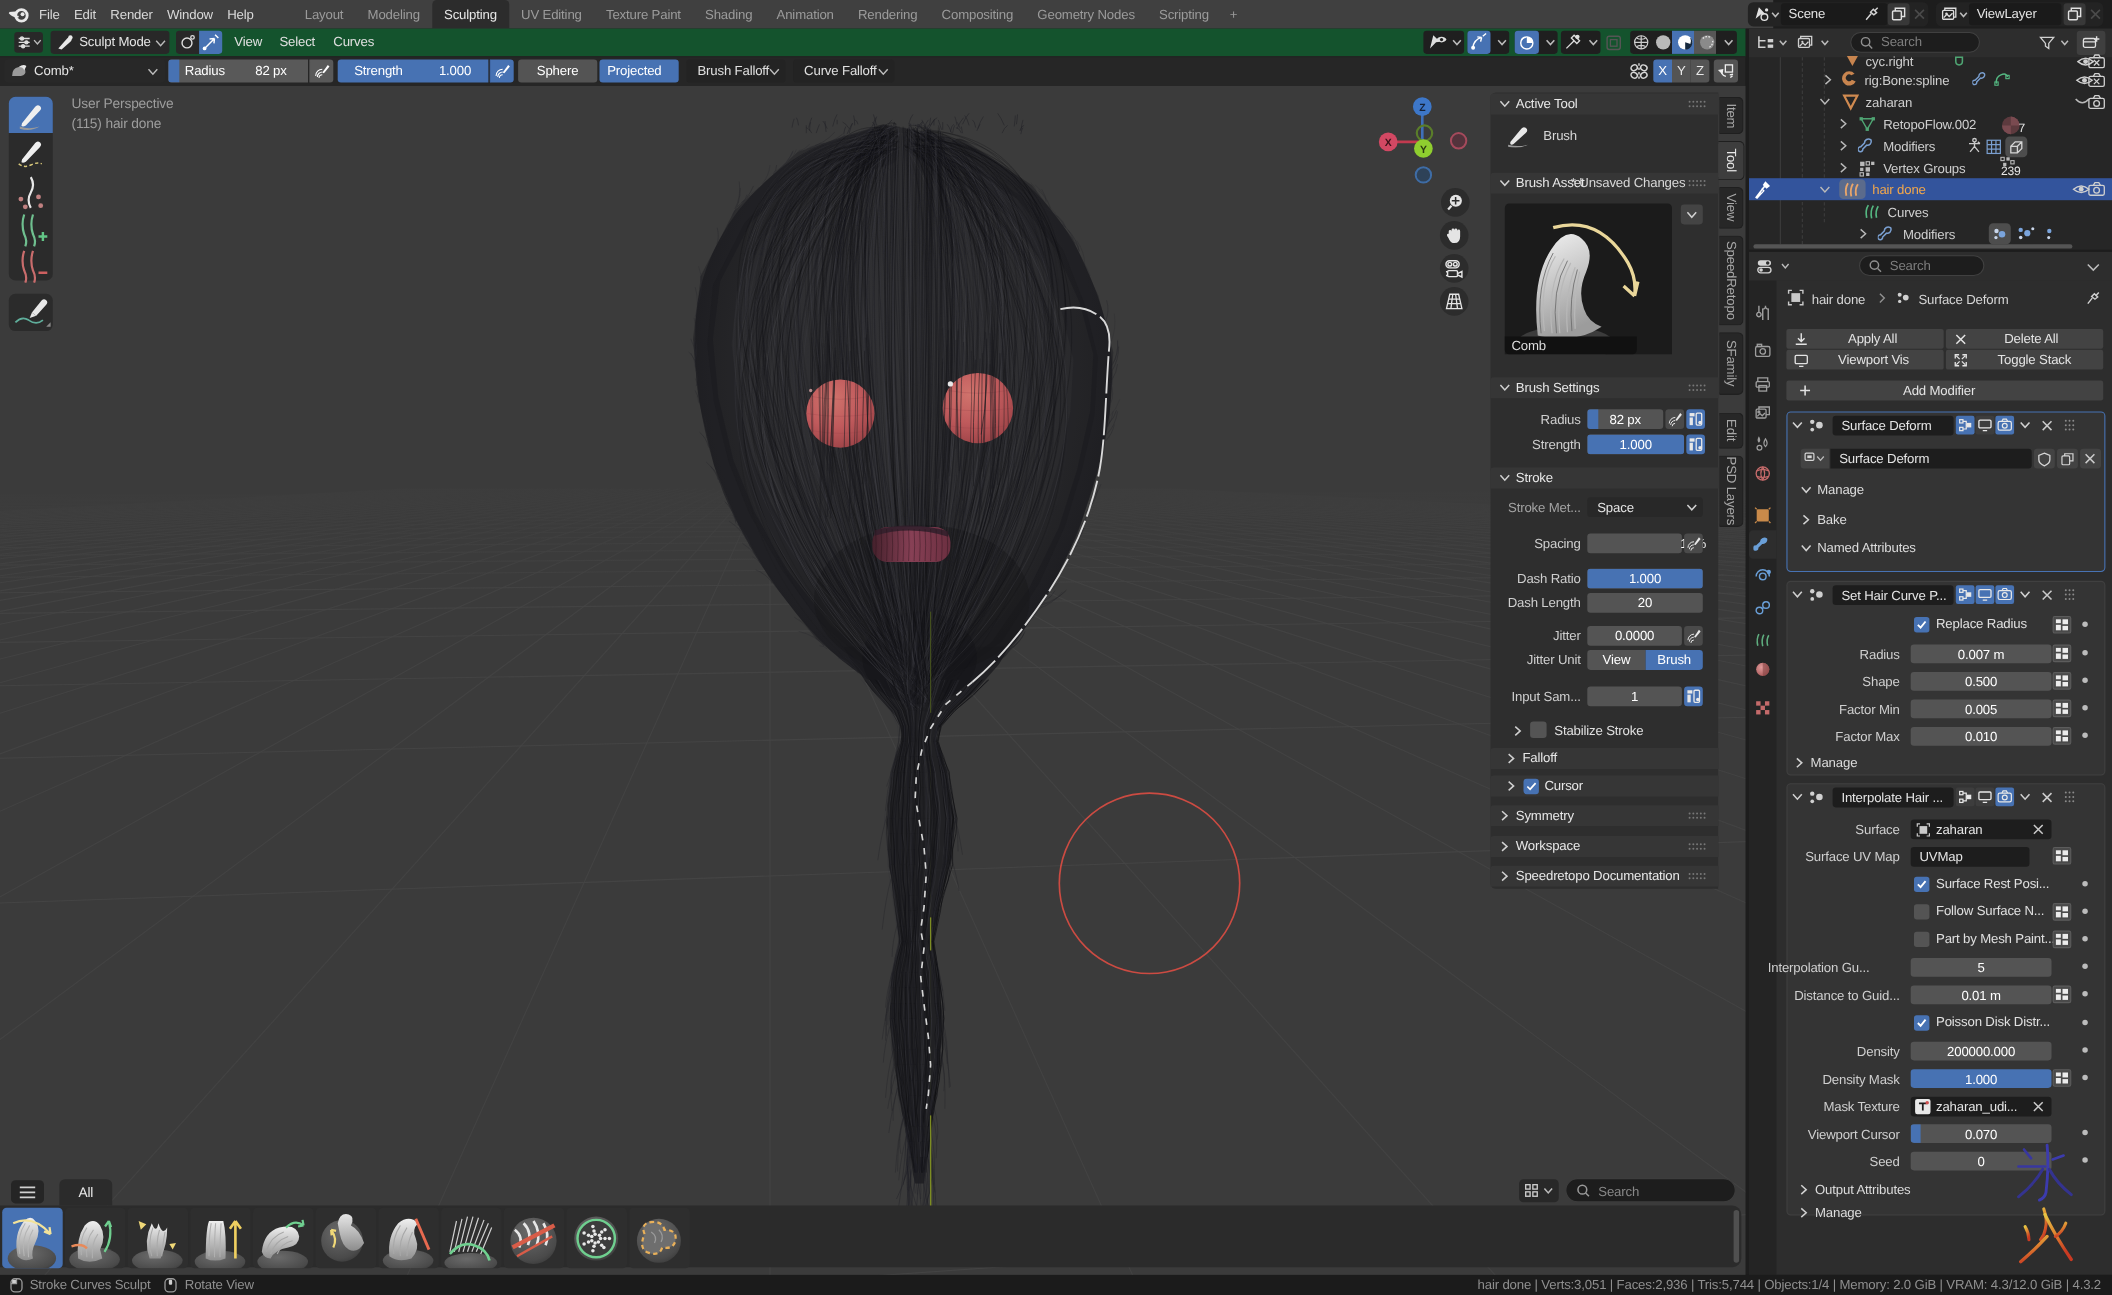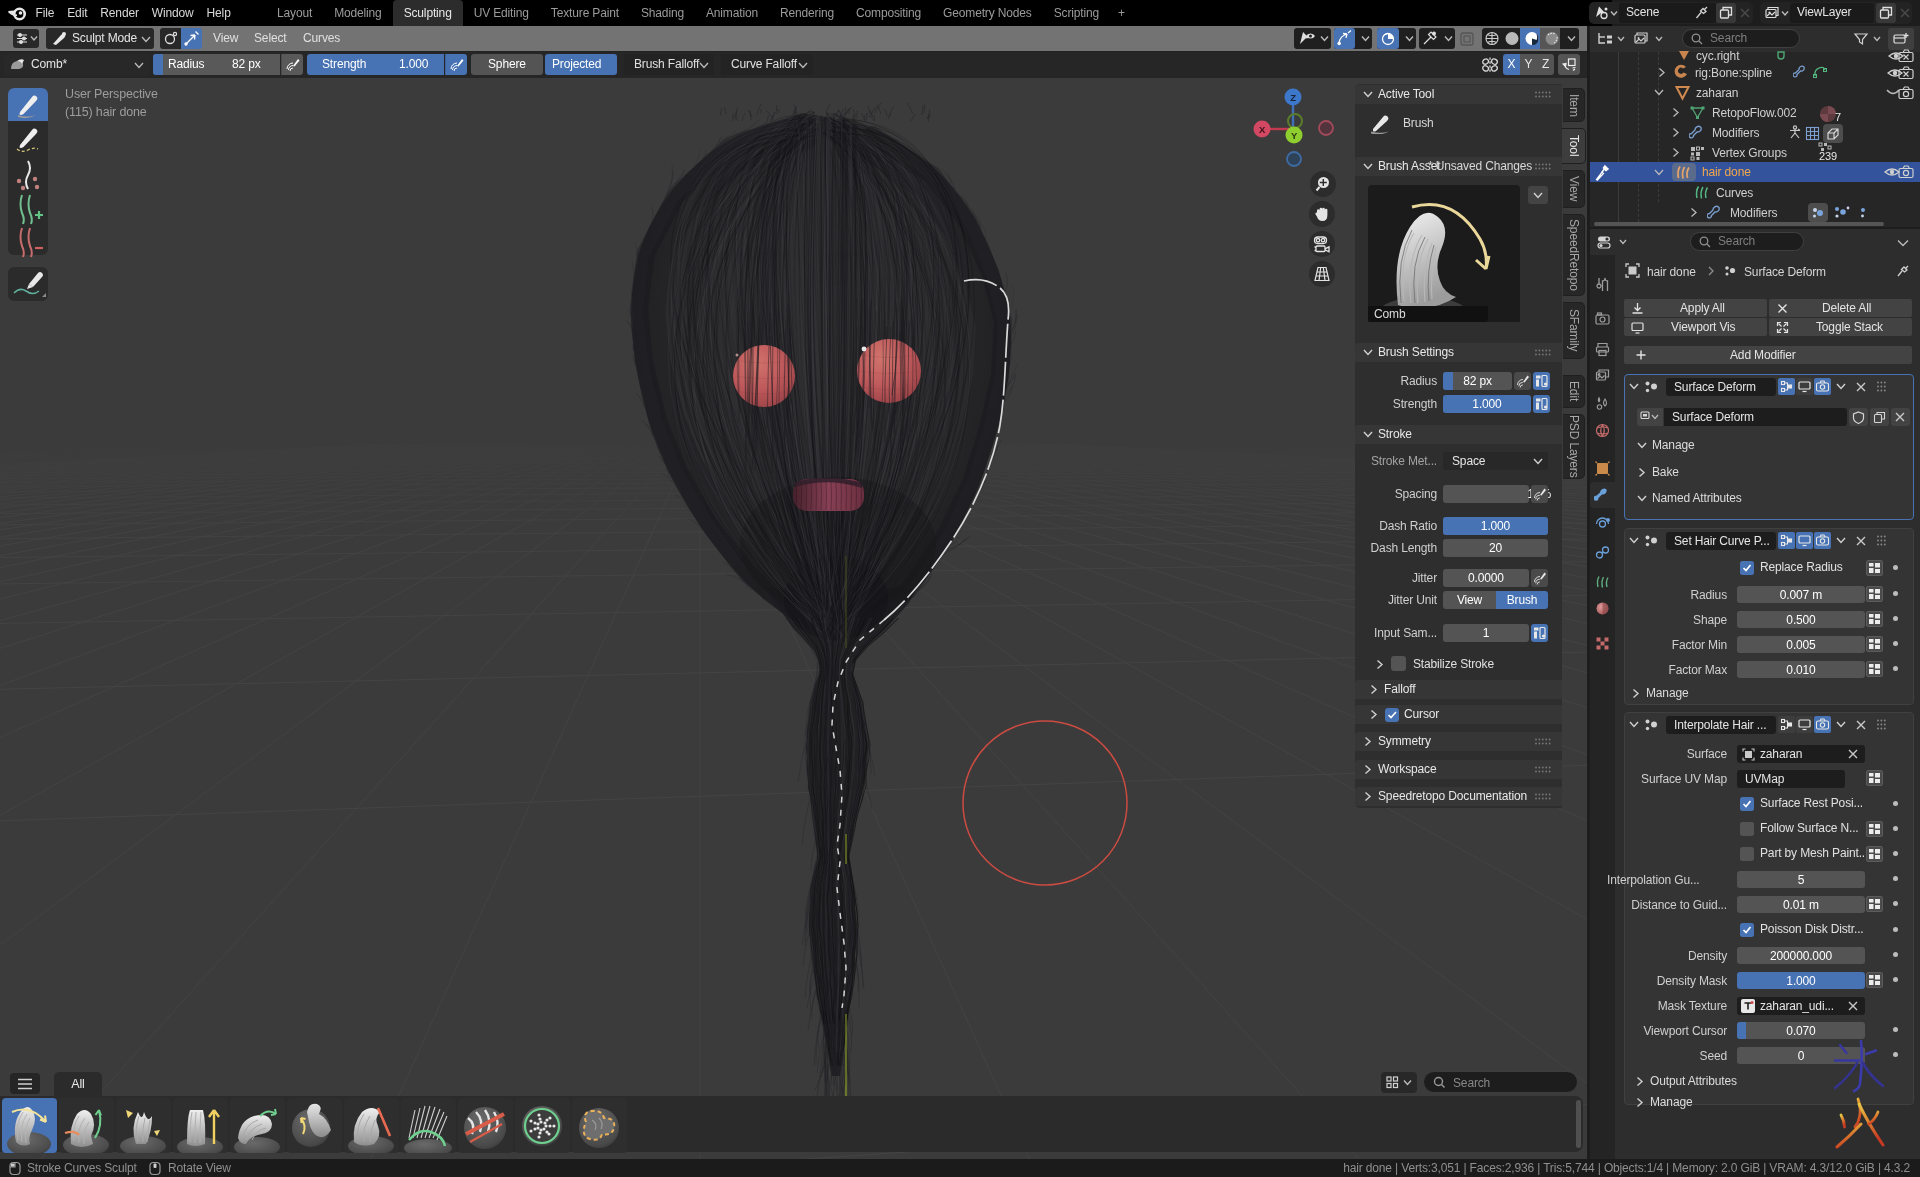--- a/index.html
+++ b/index.html
@@ -1,18 +1,18 @@
 <!DOCTYPE html>
 <html><head><meta charset="utf-8">
 <style>
 *{margin:0;padding:0;box-sizing:border-box}
 html,body{width:1920px;height:1177px;overflow:hidden;background:#1d1d1d;font-family:"Liberation Sans",sans-serif;font-size:12px;letter-spacing:-0.15px;color:#d4d4d4;-webkit-font-smoothing:antialiased}
 .abs{position:absolute}
-#topbar{position:absolute;left:0;top:0;width:1612px;height:26px;background:#000000}
-#hdr1{position:absolute;left:0;top:26px;width:1587px;height:26px;background:#737373;border-bottom:1px solid #222}
+#topbar{position:absolute;left:0;top:0;width:1612px;height:26px;background:#404040}
+#hdr1{position:absolute;left:0;top:26px;width:1587px;height:26px;background:#14532d;border-bottom:1px solid #222}
 #hdr2{position:absolute;left:0;top:52px;width:1587px;height:26px;background:#262626}
 #canvas{position:absolute;left:0;top:78px;width:1587px;height:1081px;background:#3b3b3b;overflow:hidden}
 #rightcol{position:absolute;left:1587px;top:26px;width:333px;height:1133px;background:#1d1d1d}
 #outliner{position:absolute;left:1590px;top:26px;width:330px;height:201px;background:#262626}
 #props{position:absolute;left:1590px;top:229px;width:330px;height:930px;background:#2d2d2d}
 #statusbar{position:absolute;left:0;top:1159px;width:1920px;height:18px;background:#1b1b1b;color:#8f8f8f}
 .menuitem{display:inline-block;padding:0 6.5px;line-height:26px;color:#d9d9d9}
 .tab{display:inline-block;padding:0 11px;line-height:26px;color:#9b9b9b;border-radius:4px 4px 0 0}
 .tab.active{background:#2c2c2c;color:#e8e8e8}
 </style></head>

